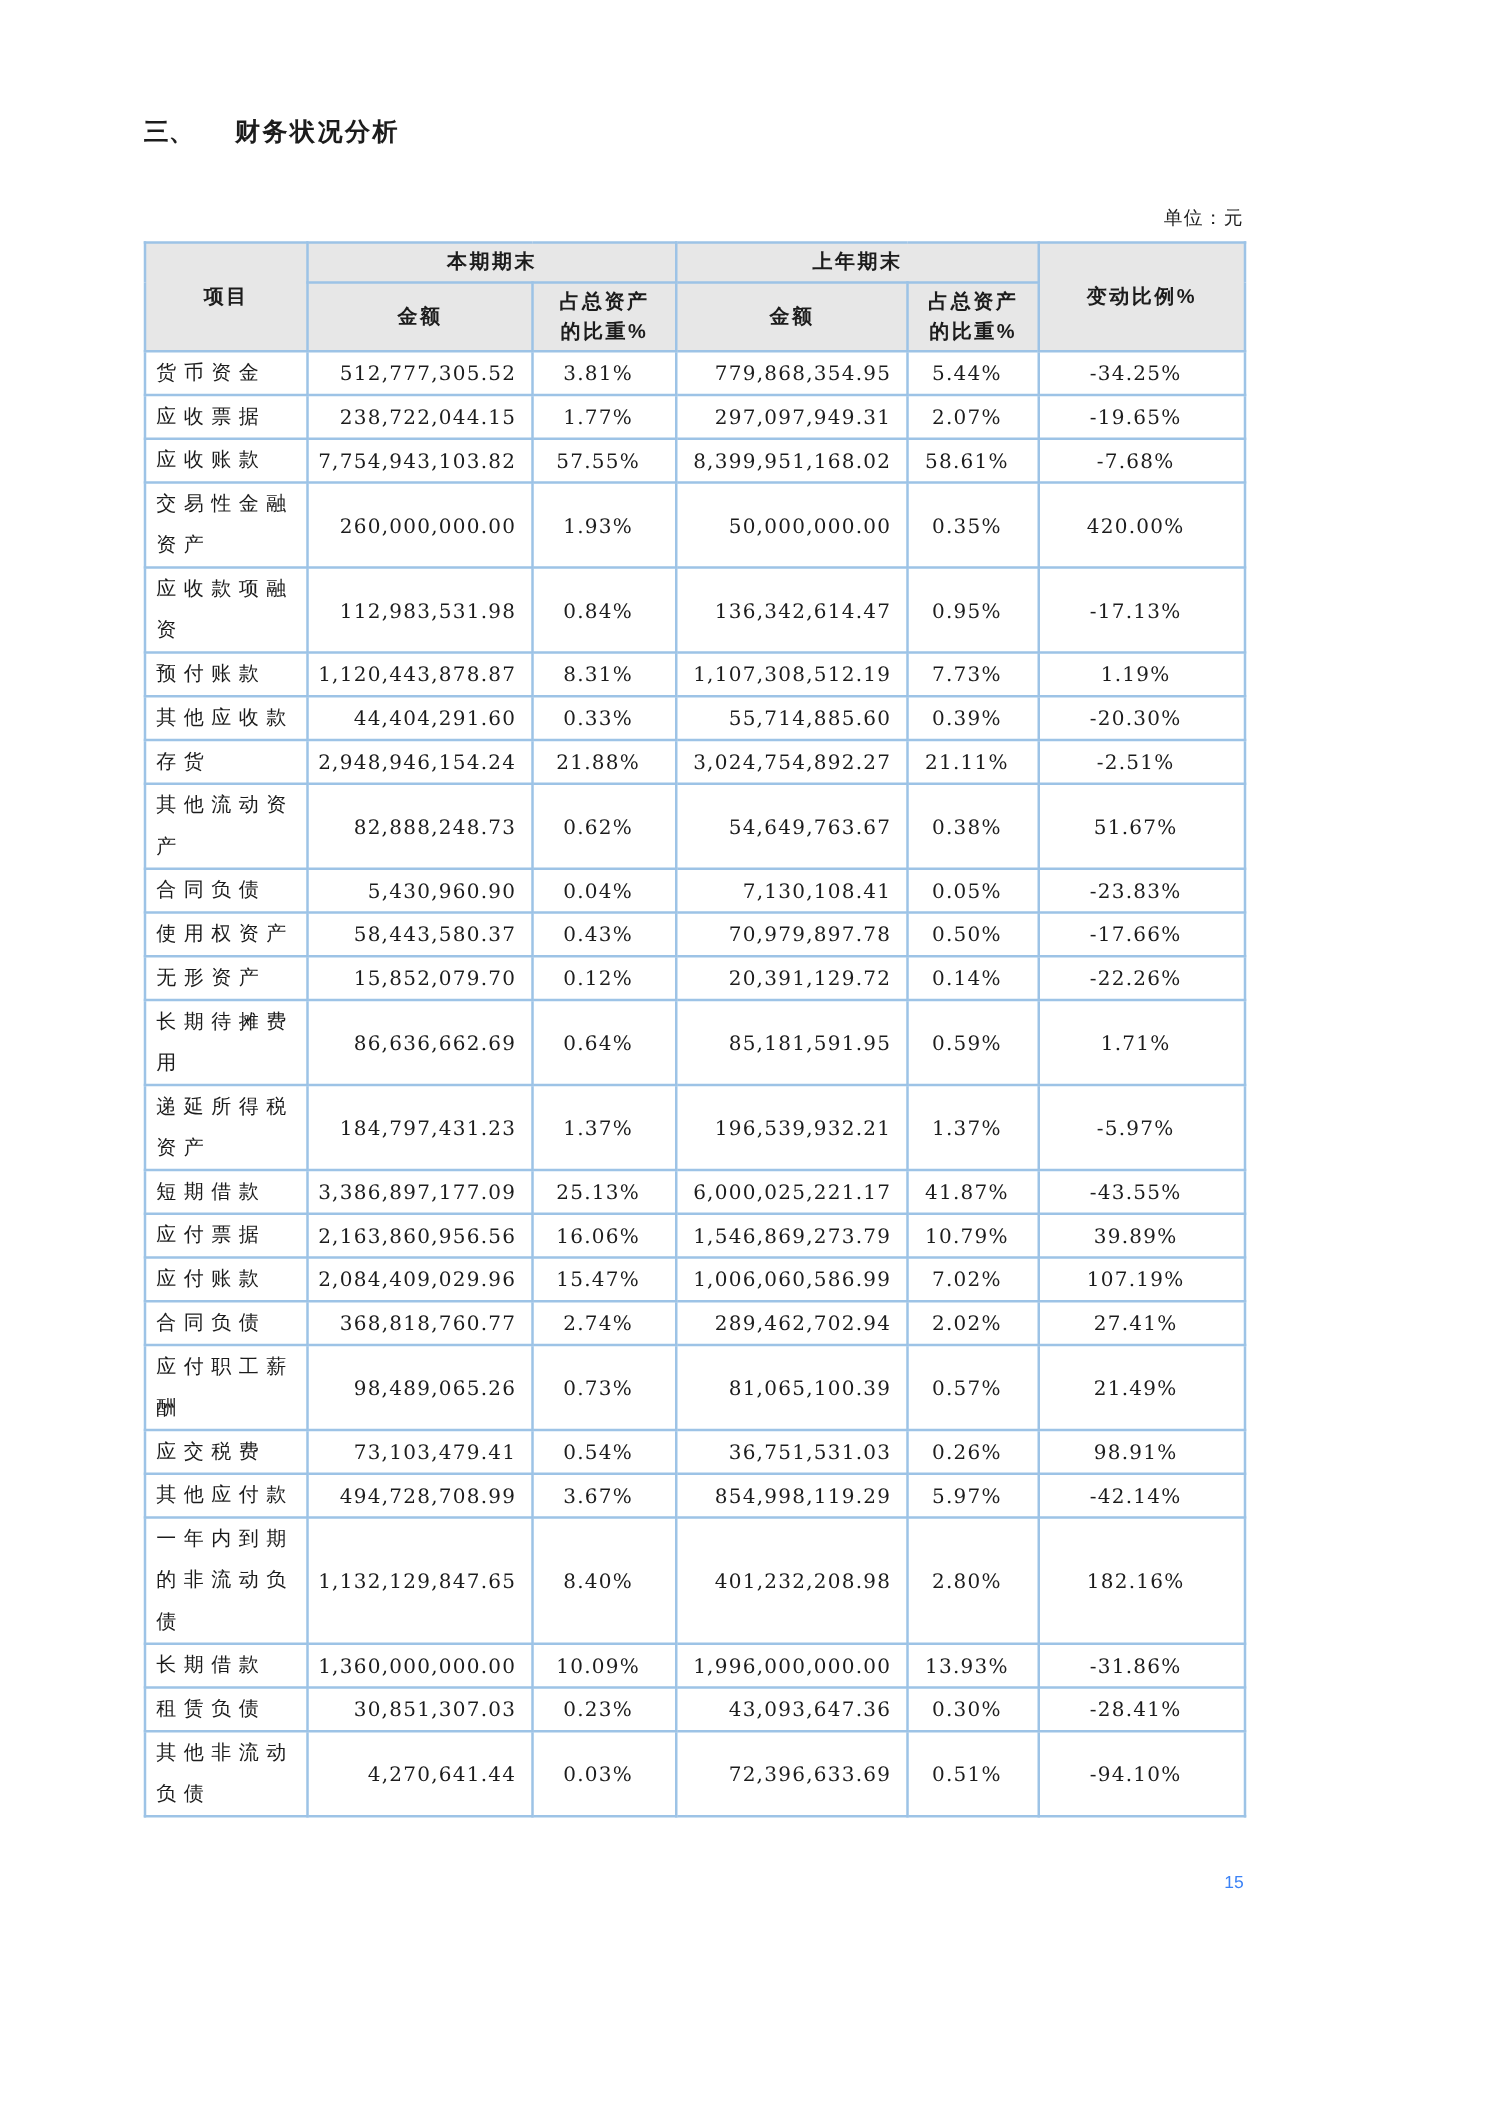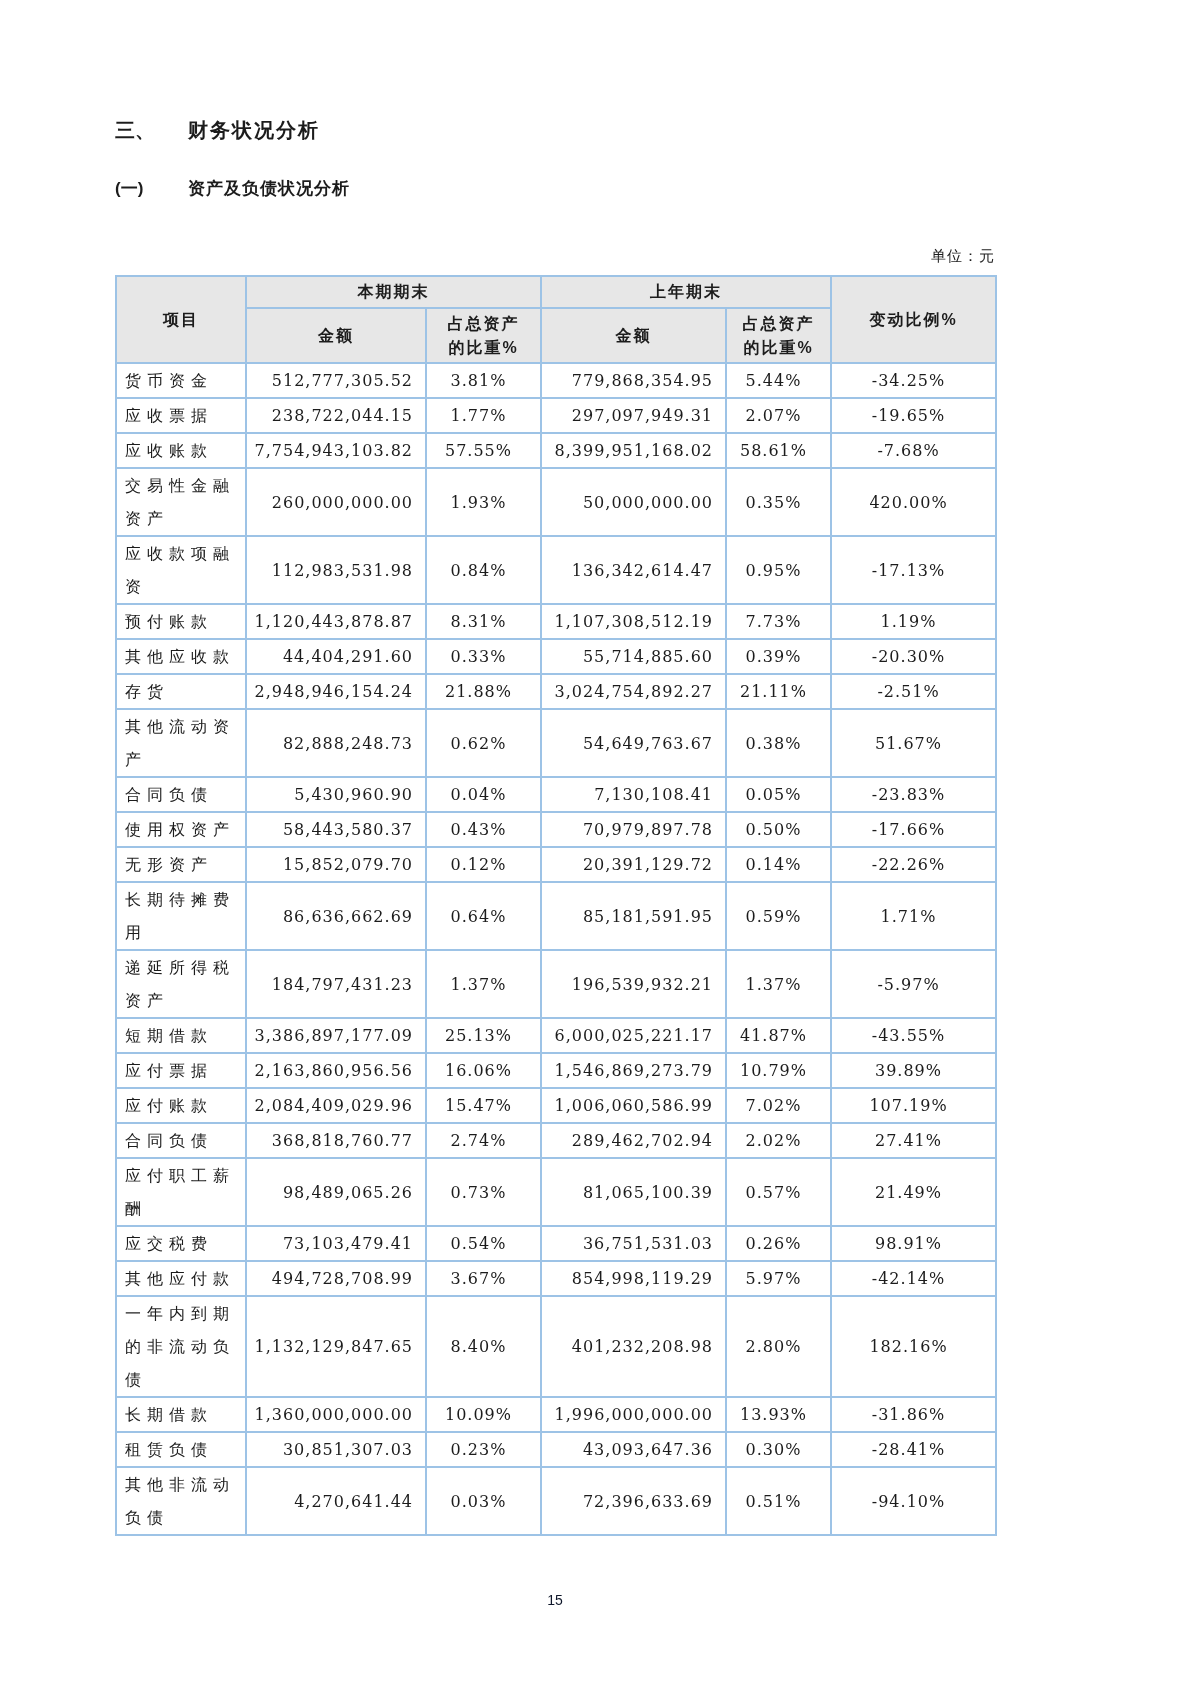--- a/index.html
+++ b/index.html
@@ -14,21 +14,21 @@
   html,body{background:#fff;}
   .page{
     position:relative;
     width:1200px;height:1696px;
     background:#ffffff;
     overflow:hidden;
     font-family:var(--font-serif);
     color:var(--text);
   }
   .content{
-    padding-top:118px;
+    padding-top:94px;
     margin-left:115px;
     width:880px;
   }
   .h1{
     font-family:var(--font-sans);
     font-weight:bold;
     font-size:20px;
     line-height:24px;
     letter-spacing:2px;
   }
@@ -87,40 +87,37 @@
     text-align:left;
     padding-left:8px;
     letter-spacing:6px;
     word-break:break-all;
     font-family:Liberation Serif, serif;
   }
   td.amt{text-align:right;padding-right:12px;letter-spacing:1px;margin-top:27px;}
   td.pct{text-align:center;padding-right:10px;letter-spacing:1px;}
   td.chg{text-align:center;padding-right:10px;letter-spacing:1px;}
   .page-footer{
-    margin-top:56px;
-    text-align:center;
+    margin-top:43px;
+    text-align:right;
     font-family:var(--font-sans);
     font-size:14px;
-    color:#0f172a;
+    color:#3b82f6;
   }
 </style>
 </head>
 <body>
 
 <div class="page">
   <div class="content">
 
     <div class="h1">
       <span class="num">三、</span><span>财务状况分析</span>
     </div>
 
-    <div class="h2">
-      <span class="num">(一)</span><span>资产及负债状况分析</span>
-    </div>
 
     <div class="unit-line">单位：元</div>
 
     <table class="fin">
       <colgroup>
         <col class="c-item">
           <col class="c-amt1">
           <col class="c-pct1">
           <col class="c-amt2">
           <col class="c-pct2">

